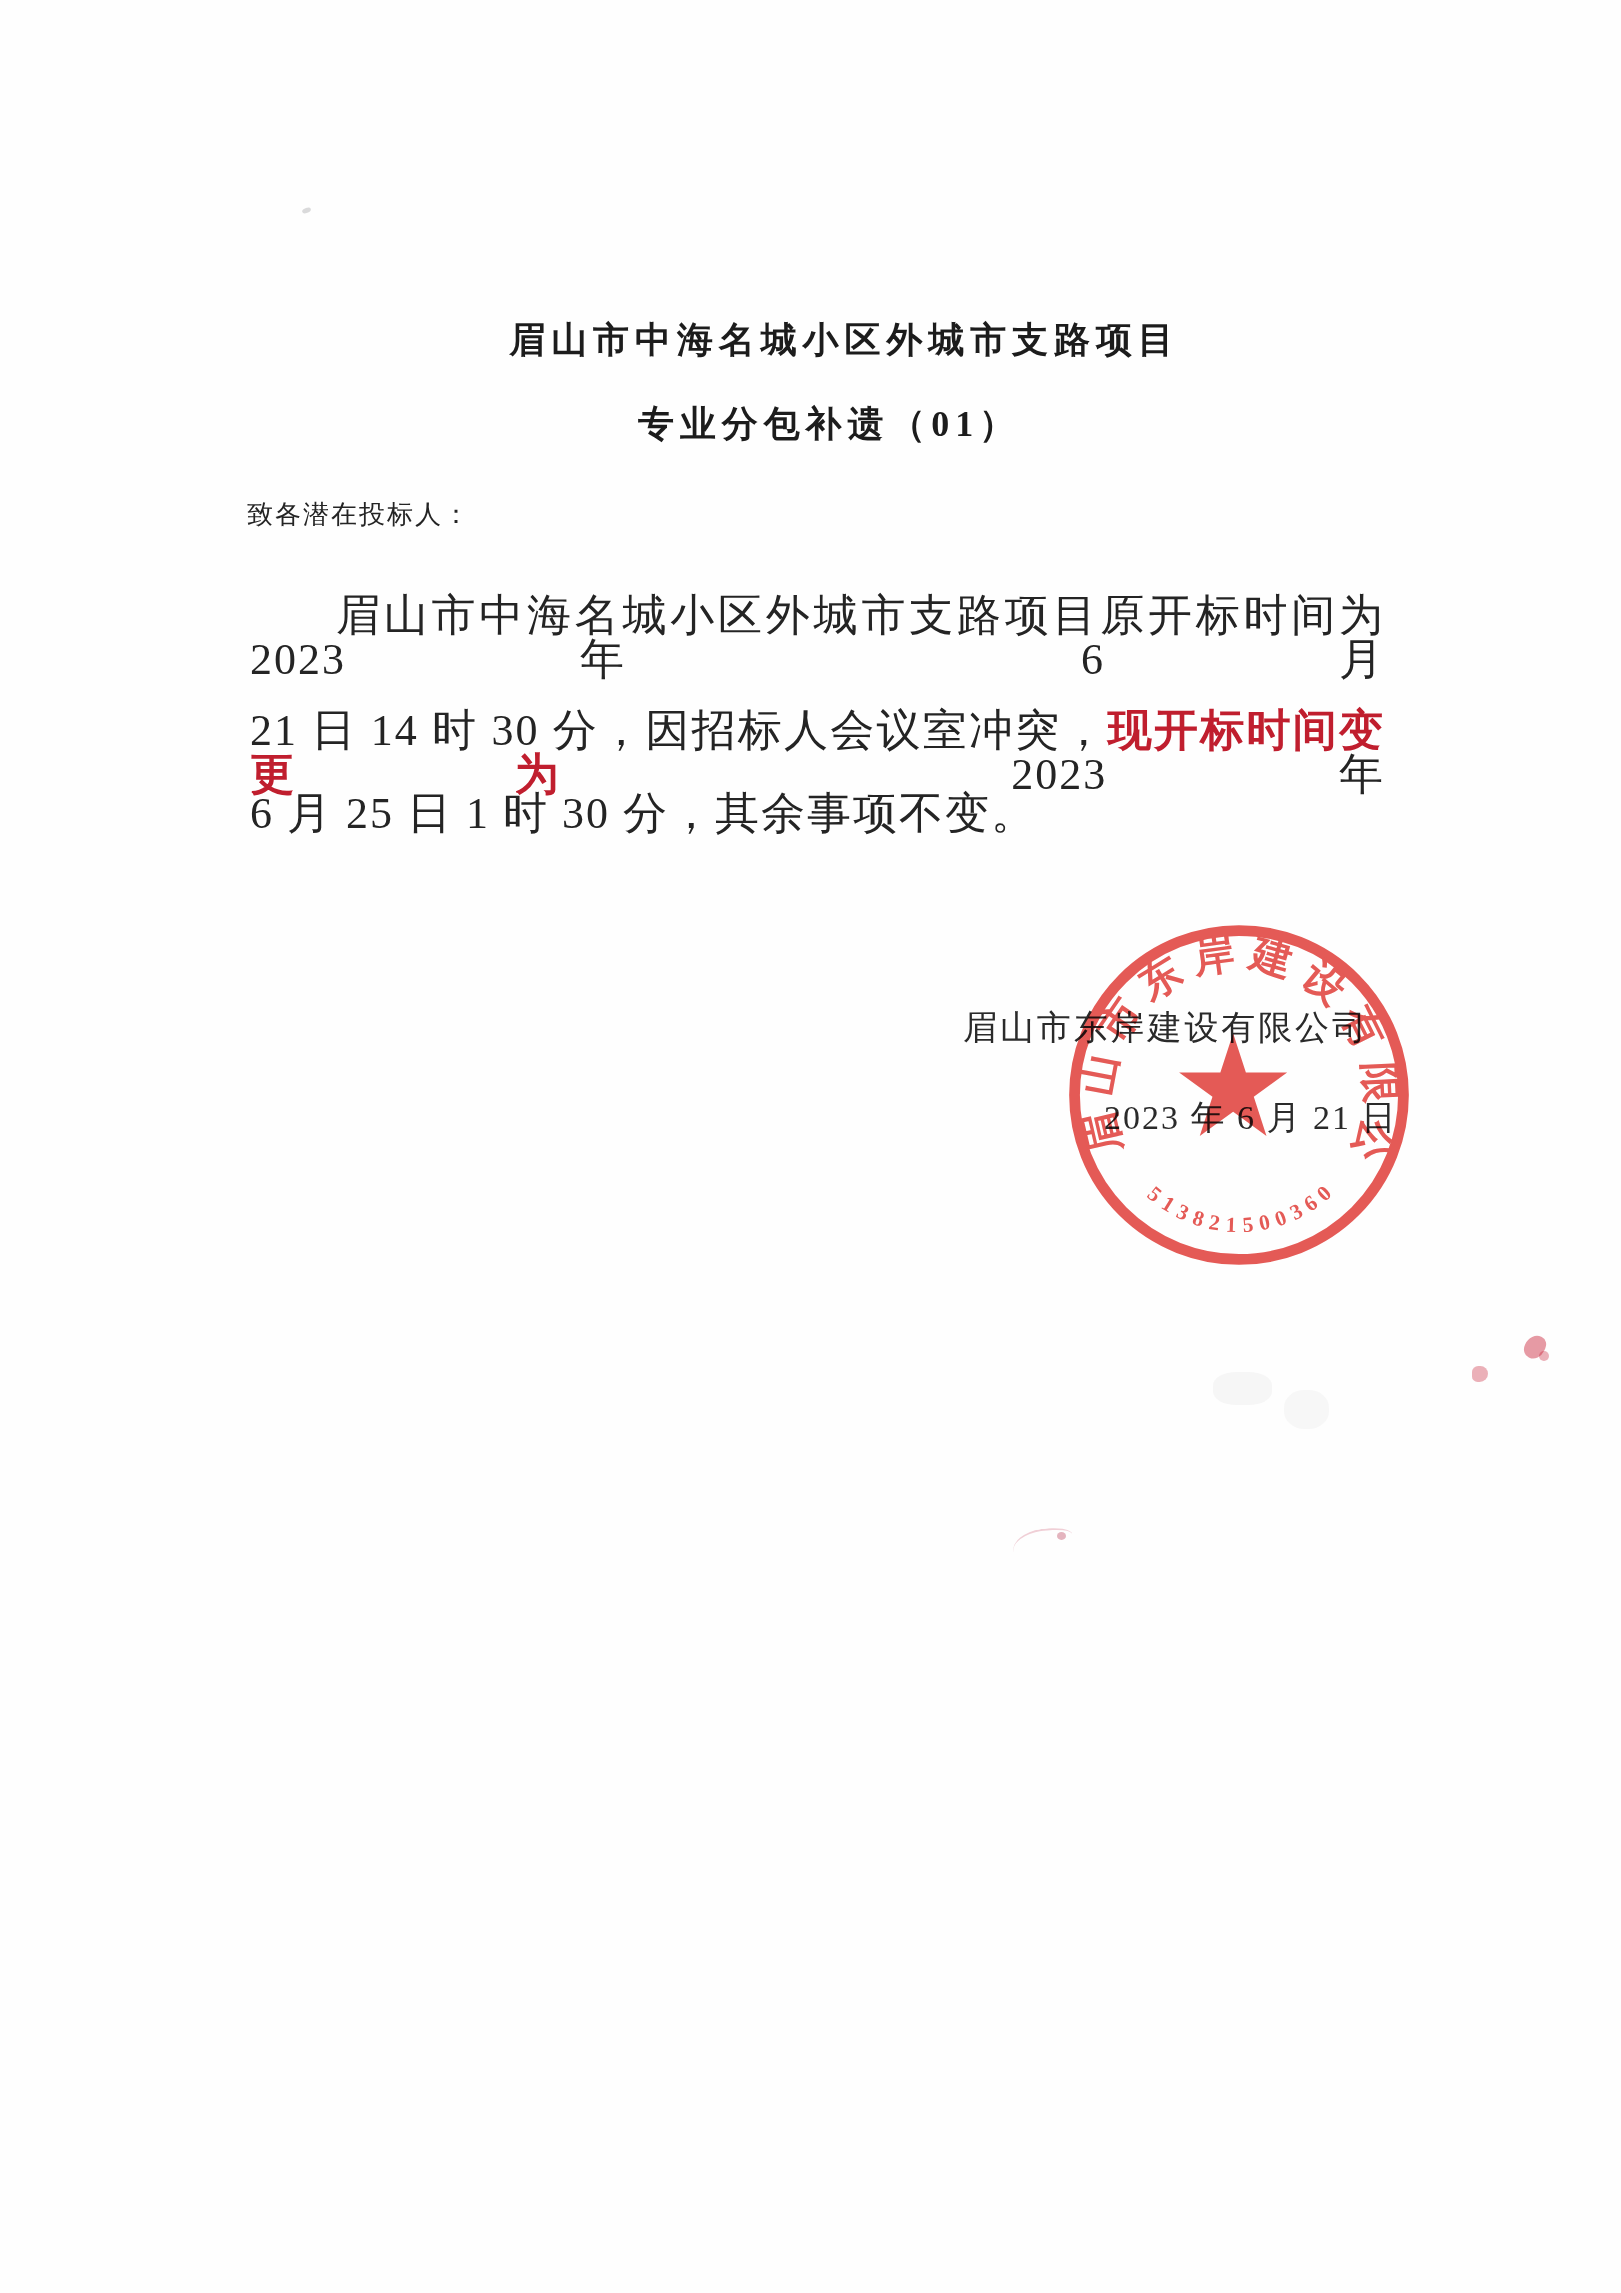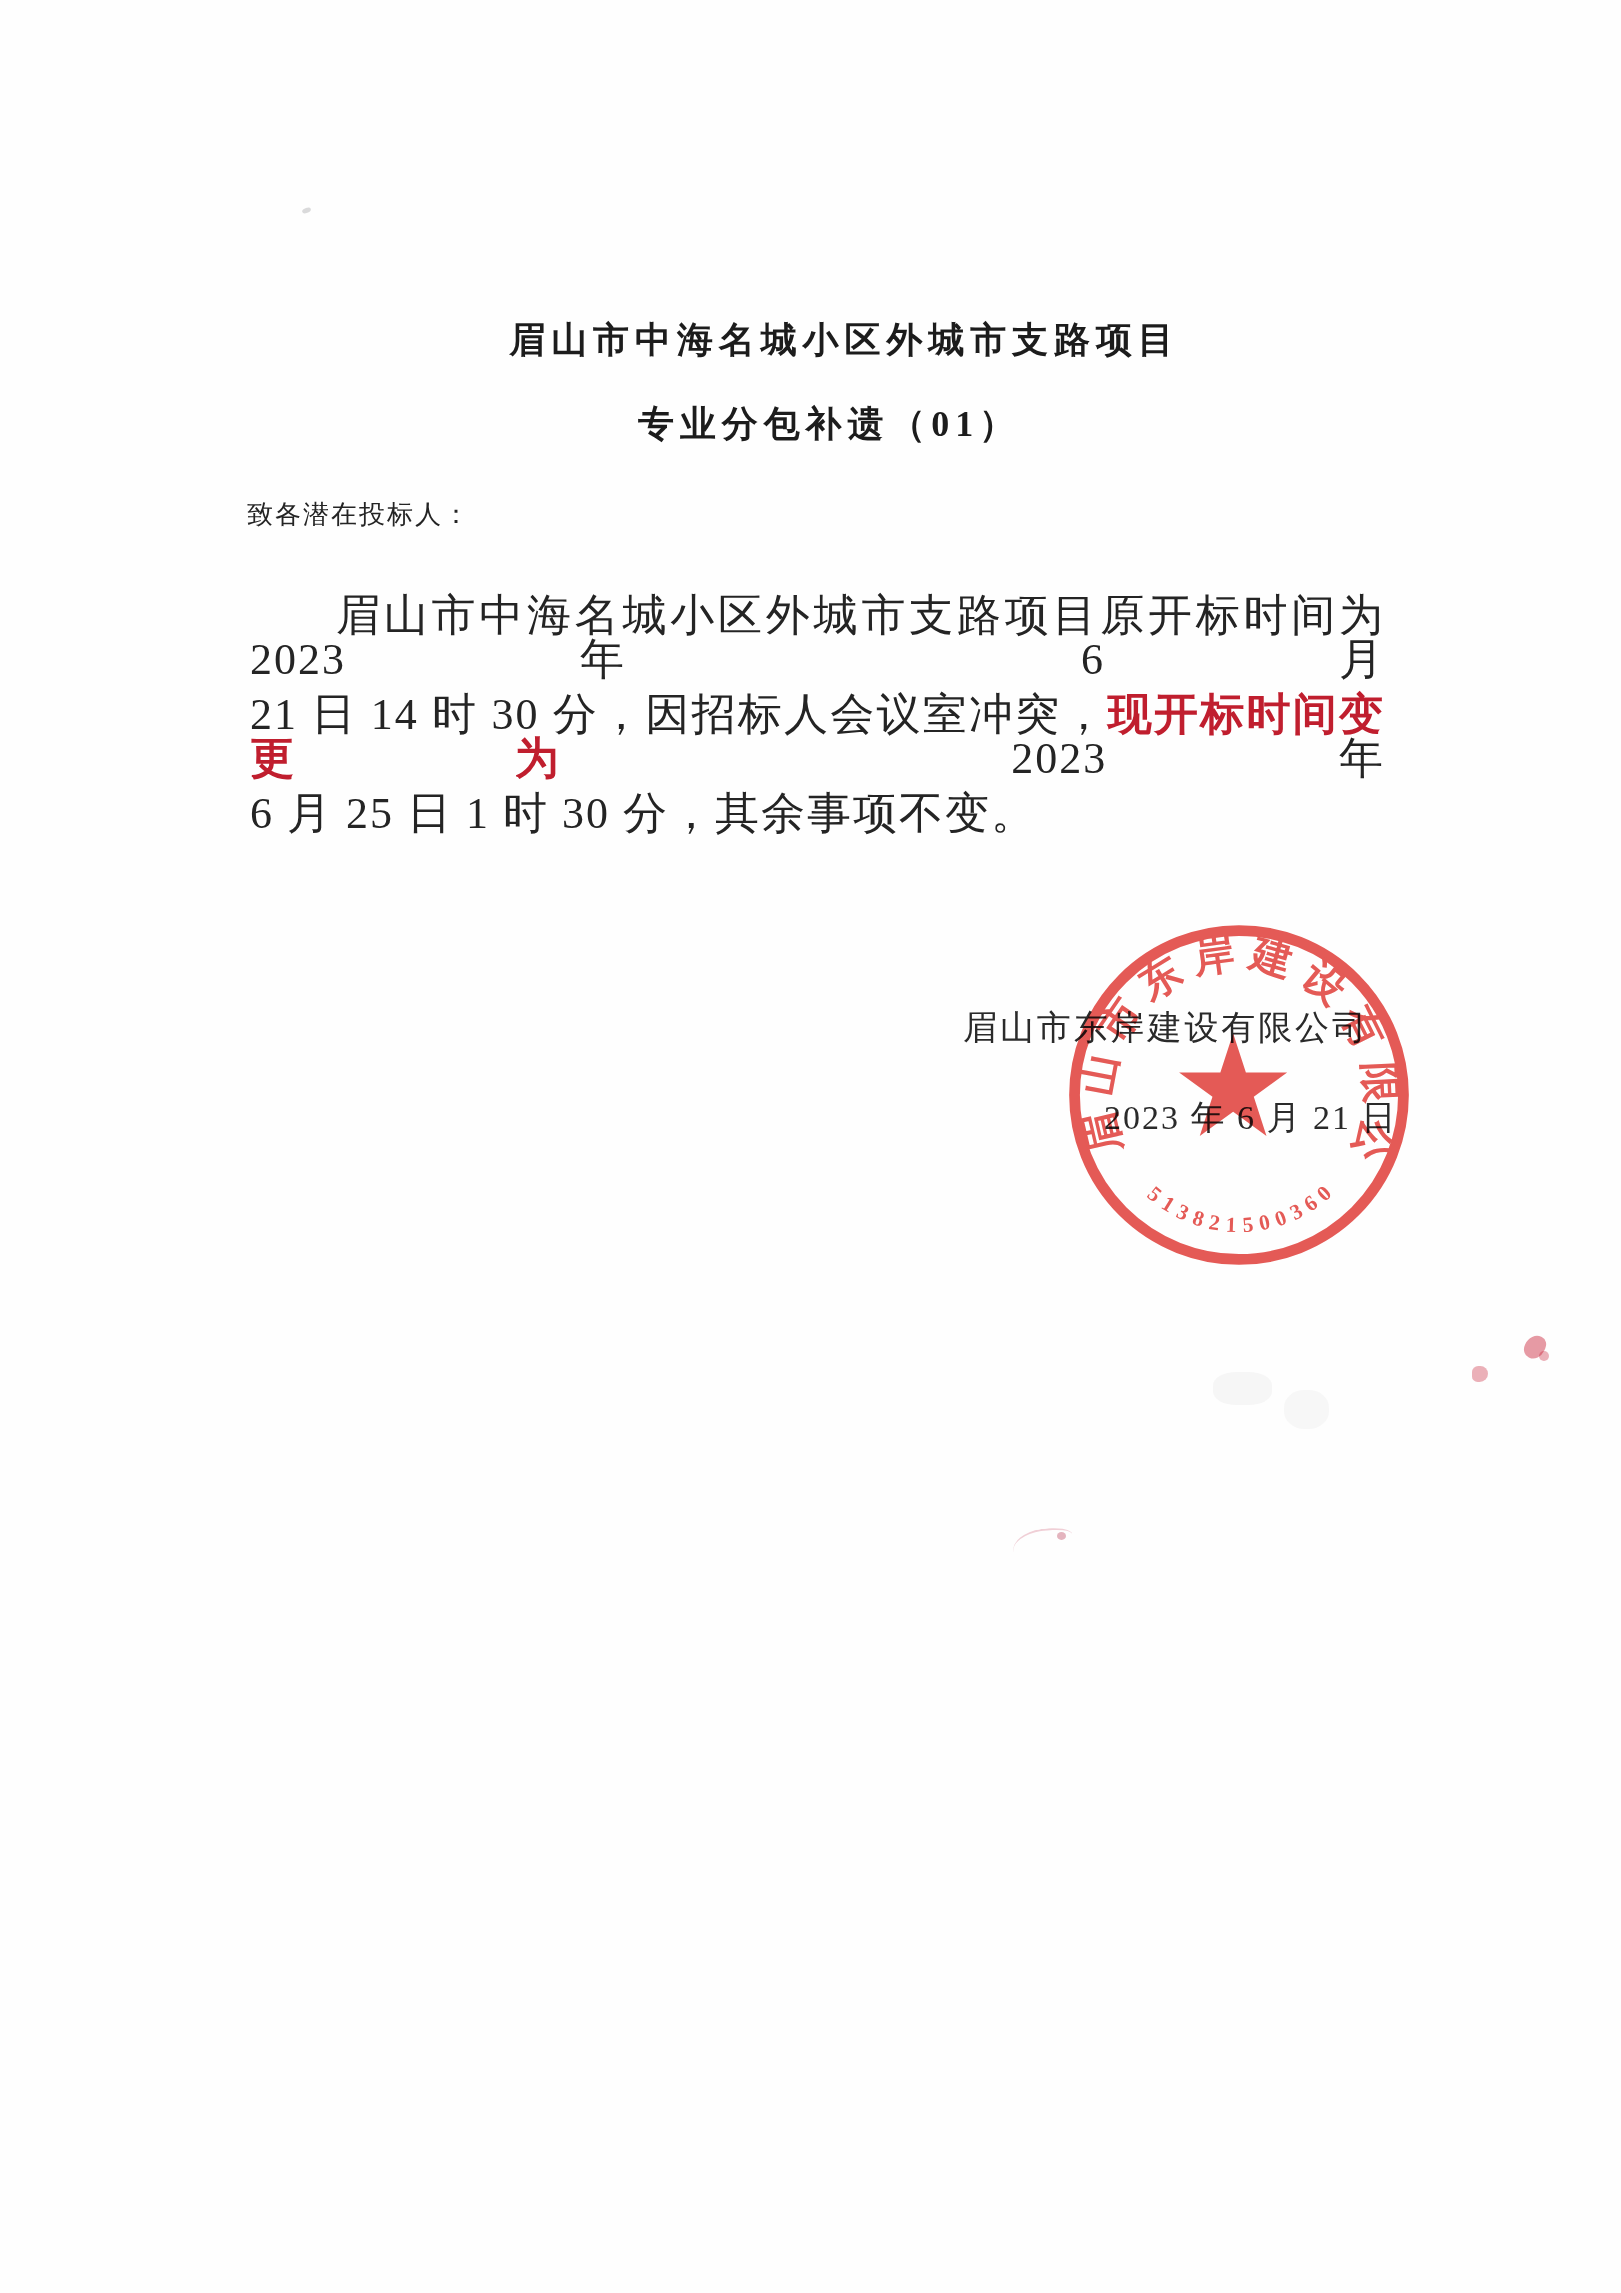--- a/index.html
+++ b/index.html
@@ -21,21 +21,21 @@
   .title1 { top: 322px; margin-left: 34px; }
   .title2 { top: 406px; padding-left: 19px; }
   .salutation { left: 247px; top: 489px; font-size: 26px; letter-spacing: 2px; margin-top: 13px; }
   .bodyline {
     left: 250px; width: 1135px;
     font-size: 44px; letter-spacing: 2px;
     text-align: justify; text-align-last: justify;
     white-space: normal;
   }
   .bl1 { top: 594px; text-indent: 86px; }
-  .bl2 { top: 693px; }
+  .bl2 { top: 709px; }
   .bl3 { top: 792px; text-align: left; text-align-last: left; }
   .red-bold { color: #c01e2e; font-weight: 700; }
   .company { left: 963px; top: 1011px; font-size: 34px; letter-spacing: 2.9px; color: #2a2a2a; }
   .dateline { left: 1084px; top: 1101px; font-size: 34px; letter-spacing: 2px; color: #2a2a2a; margin-left: 20px; }
   .seal {
     position: absolute; left: 1053px; top: 909px;
     width: 372px; height: 372px;
     mix-blend-mode: multiply;
   }
   .seal text {

